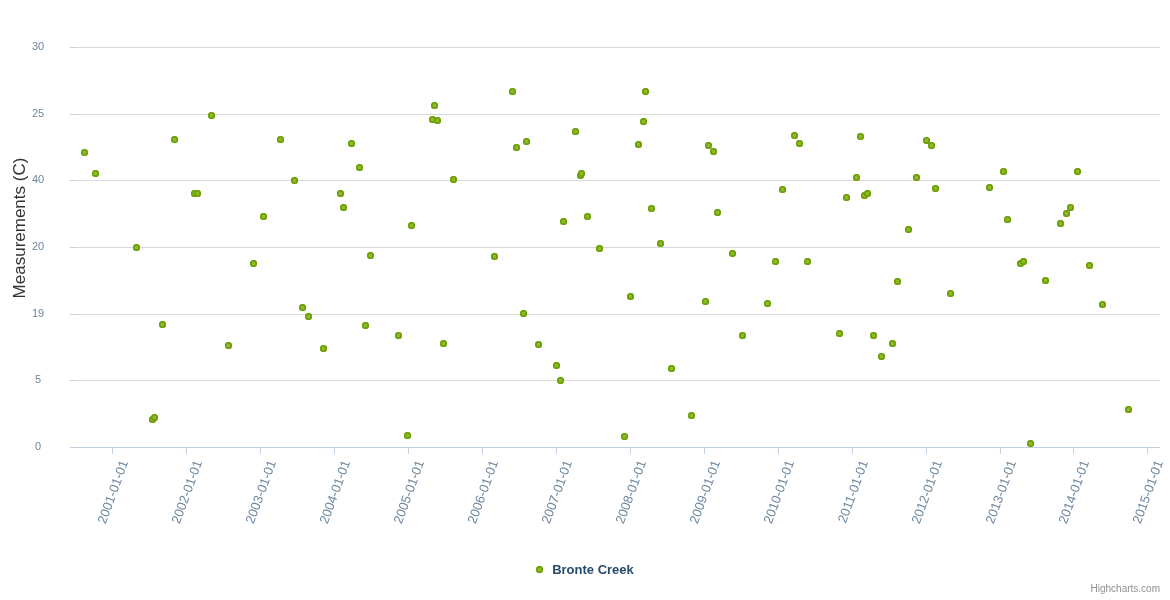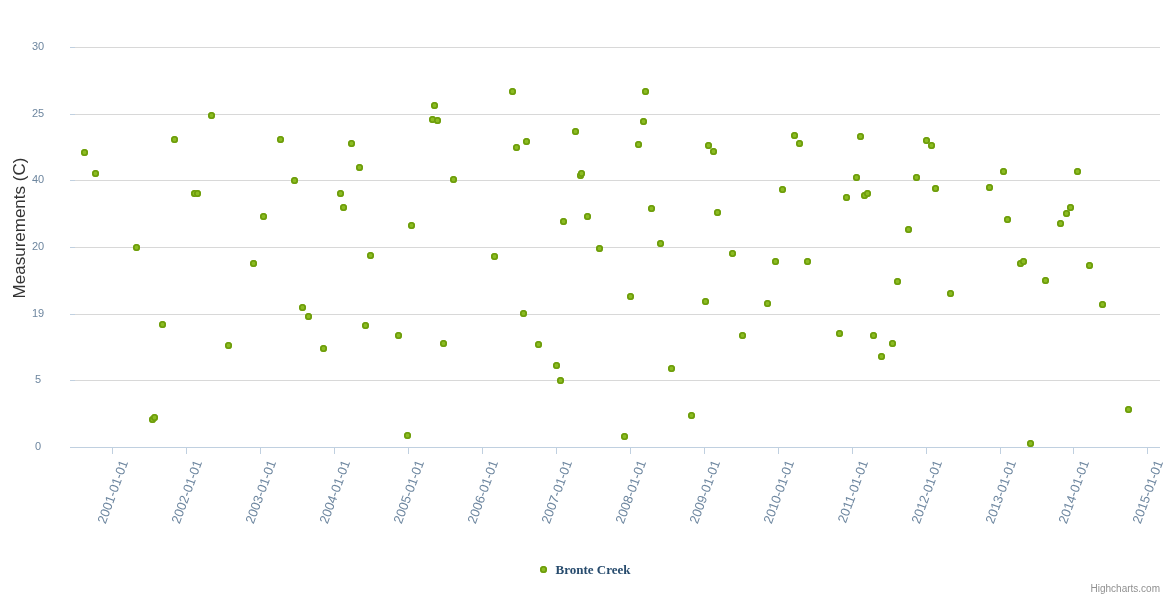--- a/index.html
+++ b/index.html
@@ -128,21 +128,20 @@
     width: 1170px;
     text-align: center;
     font-size: 13px;
     font-weight: bold;
     color: #274b6d;
     font-family: "Liberation Sans", sans-serif;
   }
   #legend .legend-item {
     display: inline-block;
     cursor: pointer;
-    font-family: Liberation Serif, serif;
   }
   #legend .legend-dot {
     display: inline-block;
     width: 7px;
     height: 7px;
     border-radius: 50%;
     background: #8BBC21;
     box-shadow: inset 0 0 0 1.6px #6d9c0c;
     margin-right: 9px;
     vertical-align: 1px;

